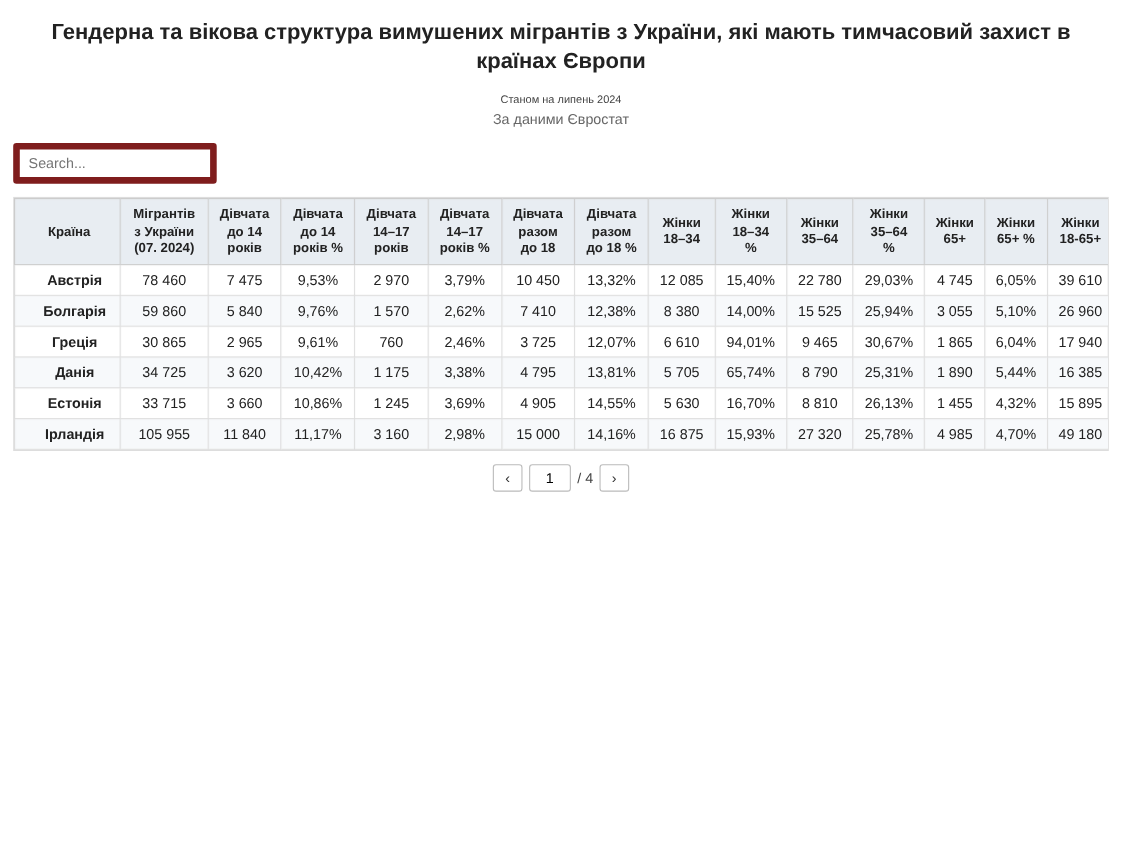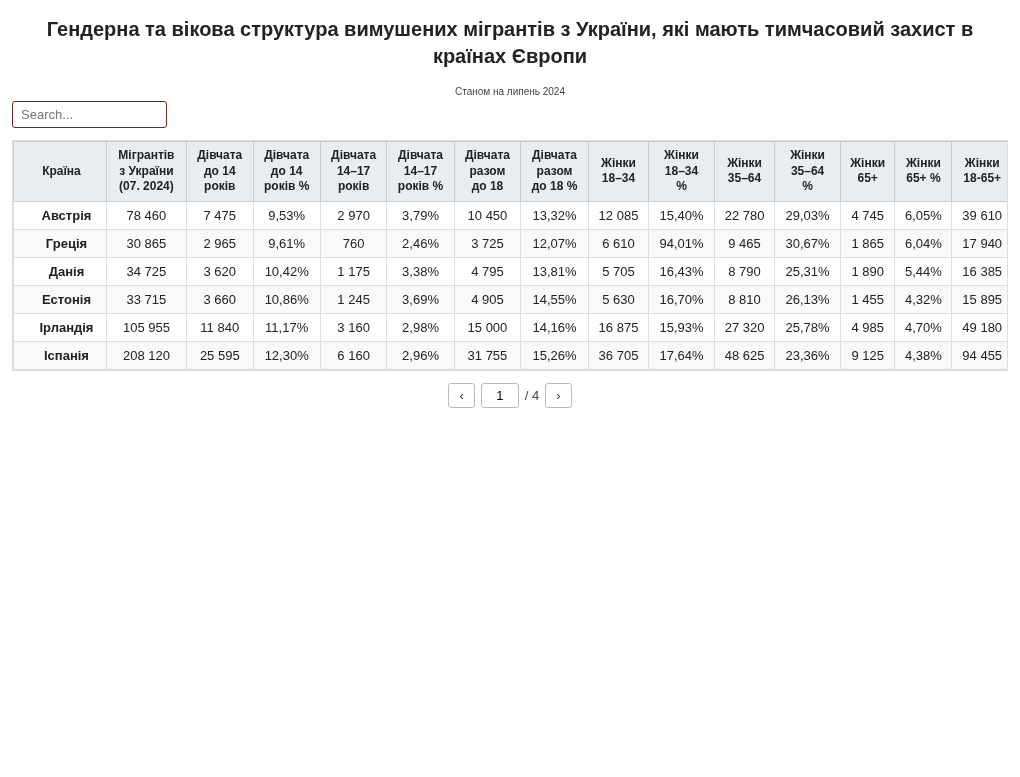--- a/index.html
+++ b/index.html
@@ -30,25 +30,25 @@
     .source {
       text-align: center;
       font-size: 13px;
       color: #666;
       margin-bottom: 14px;
     }
     .search-wrap {
       margin-bottom: 12px;
     }
     .search-input {
-      border: 1px solid #7f1d1d;
+      border: 6px solid #7f1d1d;
       border-radius: 3px;
       padding: 5px 8px;
       font-size: 13px;
-      width: 155px;
+      width: 185px;
       outline: none;
       color: #555;
     }
     .table-wrapper {
       overflow-x: auto;
       border: 1px solid #ddd;
     }
     table {
       border-collapse: collapse;
       min-width: 1000px;
@@ -115,20 +115,21 @@
       color: #444;
     }
   </style>
 </head>
 <body>
 
 <div class="page-wrapper">
 
   <div class="page-title">Гендерна та вікова структура вимушених мігрантів з України, які мають тимчасовий захист в країнах Європи</div>
   <div class="subtitle">Станом на липень 2024</div>
+  <div class="source">За даними Євростат</div>
 
   <div class="search-wrap">
     <input class="search-input" type="text" placeholder="Search..." style="">
   </div>
 
   <div class="table-wrapper">
     <table>
       <thead>
         <tr>
           <th>Країна</th>
@@ -160,20 +161,37 @@
             <td>13,32%</td>
             <td>12 085</td>
             <td>15,40%</td>
             <td>22 780</td>
             <td>29,03%</td>
             <td>4 745</td>
             <td>6,05%</td>
             <td>39 610</td>
           </tr>
           <tr>
+            <td>Болгарія</td>
+            <td>59 860</td>
+            <td>5 840</td>
+            <td>9,76%</td>
+            <td>1 570</td>
+            <td>2,62%</td>
+            <td>7 410</td>
+            <td>12,38%</td>
+            <td>8 380</td>
+            <td>14,00%</td>
+            <td>15 525</td>
+            <td>25,94%</td>
+            <td>3 055</td>
+            <td>5,10%</td>
+            <td>26 960</td>
+          </tr>
+          <tr>
             <td>Греція</td>
             <td>30 865</td>
             <td>2 965</td>
             <td>9,61%</td>
             <td>760</td>
             <td>2,46%</td>
             <td>3 725</td>
             <td>12,07%</td>
             <td>6 610</td>
             <td>94,01%</td>
@@ -186,21 +204,21 @@
           <tr>
             <td>Данія</td>
             <td>34 725</td>
             <td>3 620</td>
             <td>10,42%</td>
             <td>1 175</td>
             <td>3,38%</td>
             <td>4 795</td>
             <td>13,81%</td>
             <td>5 705</td>
-            <td>16,43%</td>
+            <td>65,74%</td>
             <td>8 790</td>
             <td>25,31%</td>
             <td>1 890</td>
             <td>5,44%</td>
             <td>16 385</td>
           </tr>
           <tr>
             <td>Естонія</td>
             <td>33 715</td>
             <td>3 660</td>
@@ -227,37 +245,20 @@
             <td>15 000</td>
             <td>14,16%</td>
             <td>16 875</td>
             <td>15,93%</td>
             <td>27 320</td>
             <td>25,78%</td>
             <td>4 985</td>
             <td>4,70%</td>
             <td>49 180</td>
           </tr>
-          <tr>
-            <td>Іспанія</td>
-            <td>208 120</td>
-            <td>25 595</td>
-            <td>12,30%</td>
-            <td>6 160</td>
-            <td>2,96%</td>
-            <td>31 755</td>
-            <td>15,26%</td>
-            <td>36 705</td>
-            <td>17,64%</td>
-            <td>48 625</td>
-            <td>23,36%</td>
-            <td>9 125</td>
-            <td>4,38%</td>
-            <td>94 455</td>
-          </tr>
         </tbody>
     </table>
   </div>
 
   <div class="pagination">
     <button class="page-btn">‹</button>
     <input class="page-input" type="text" value="1" style="">
     <span class="page-total">/ 4</span>
     <button class="page-btn">›</button>
   </div>

